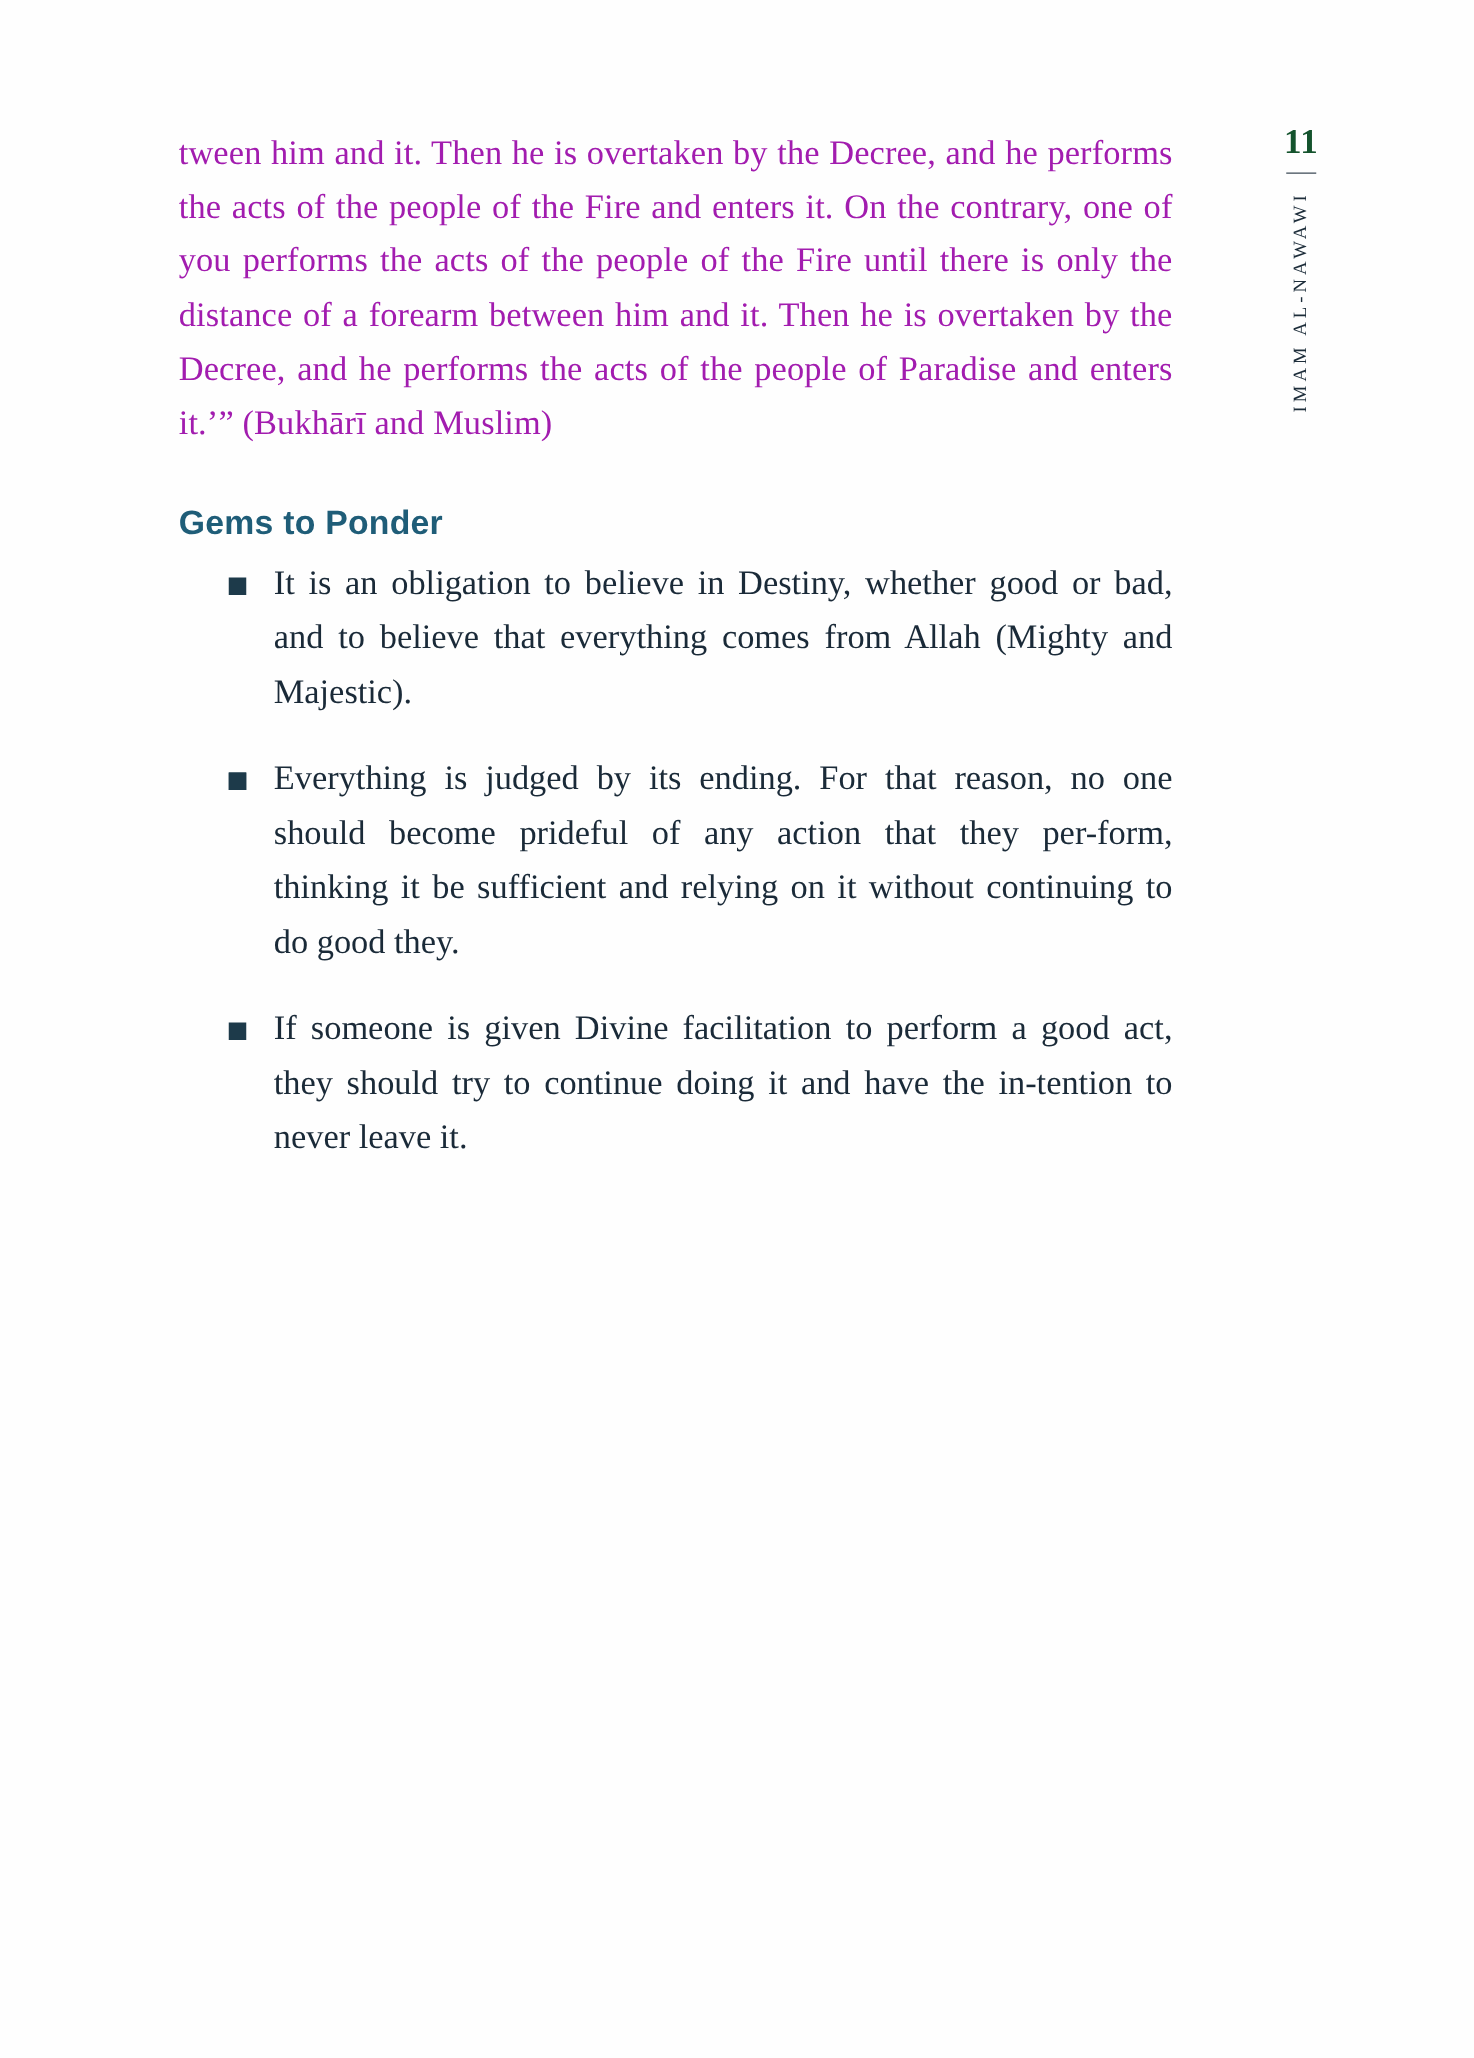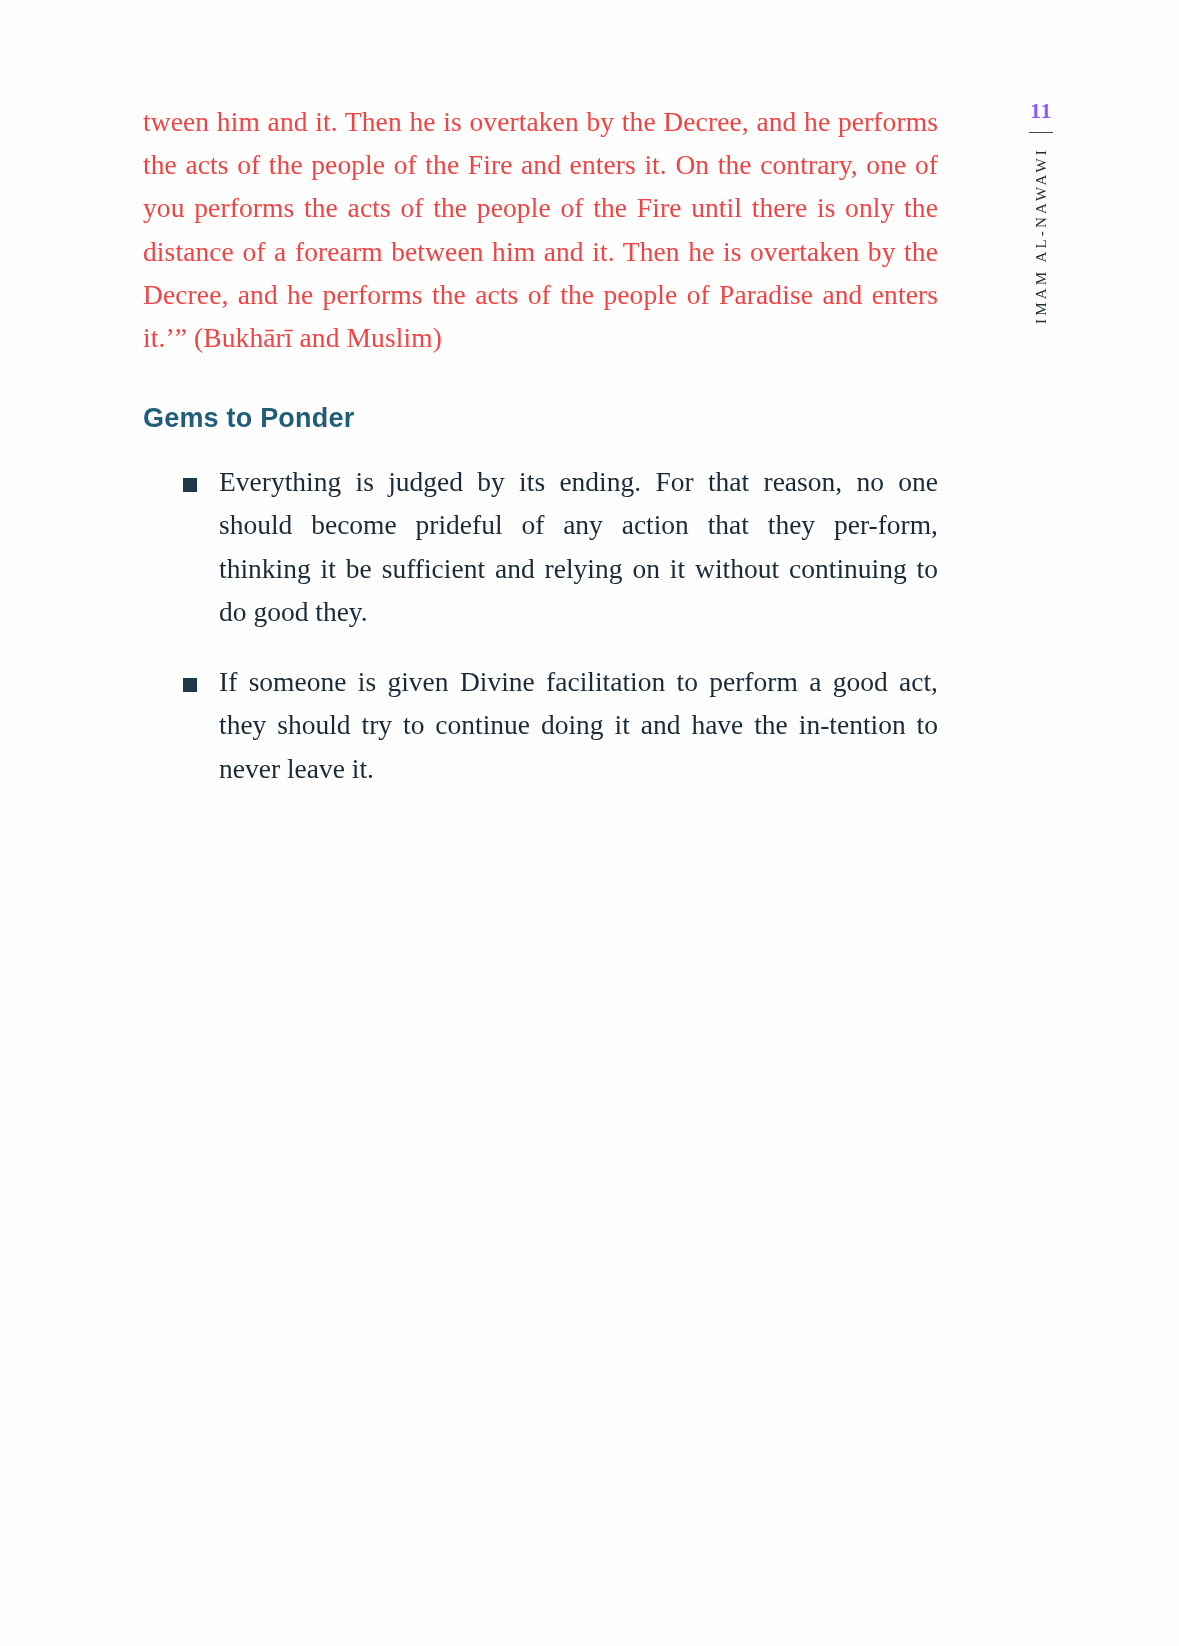--- a/index.html
+++ b/index.html
@@ -25,23 +25,23 @@
   
   .margin-rail {
     position: absolute;
     top: 100px;
     right: 118px;
     width: 40px;
     text-align: center;
   }
   .folio {
     font-family: "Liberation Serif", serif;
-    font-size: 22px;
+    font-size: 28px;
     font-weight: 700;
-    color: #8b5cf6;
+    color: #14532d;
     letter-spacing: 0.5px;
     line-height: 1;
     padding-bottom: 10px;
   }
   .rail-divider {
     width: 24px;
     height: 1px;
     background: #3c4a56;
     margin: 0 auto 14px auto;
   }
@@ -64,21 +64,21 @@
     left: 143px;
     width: 795px;
   }
 
   p.body-text {
     margin: 0;
     font-size: 27.5px;
     line-height: 1.57;
     text-align: justify;
     text-justify: inter-word;
-    color: #ef4444;
+    color: #a21caf;
     letter-spacing: 0.1px;
   }
 
   h2.section-heading {
     font-family: Liberation Sans, sans-serif;
     font-size: 27px;
     font-weight: 700;
     color: #1f5d78;
     margin: 44px 0 10px 0;
     letter-spacing: 0.2px;
@@ -124,20 +124,24 @@
 
   <div class="column">
 
     <p class="body-text">tween him and it. Then he is overtaken by the Decree, and he performs the acts of the people of the Fire and enters it. On the contrary, one of you performs the acts of the people of the Fire until there is only the distance of a forearm between him and it. Then he is overtaken by the Decree, and he performs the acts of the people of Paradise and enters it.’” (Bukhārī and Muslim)</p>
 
     <h2 class="section-heading">Gems to Ponder</h2>
 
     <ul class="gems-list">
       <li>
         <span class="bullet-square"></span>
+        <span>It is an obligation to believe in Destiny, whether good or bad, and to believe that everything comes from Allah (Mighty and Majestic).</span>
+      </li>
+      <li>
+        <span class="bullet-square"></span>
       </li>
       <li>
         <span class="bullet-square"></span>
         <span>Everything is judged by its ending. For that reason, no one should become prideful of any action that they per-form, thinking it be sufficient and relying on it without continuing to do good they.</span>
       </li>
       <li>
         <span class="bullet-square"></span>
         <span>If someone is given Divine facilitation to perform a good act, they should try to continue doing it and have the in-tention to never leave it.</span>
       </li>
     </ul>

